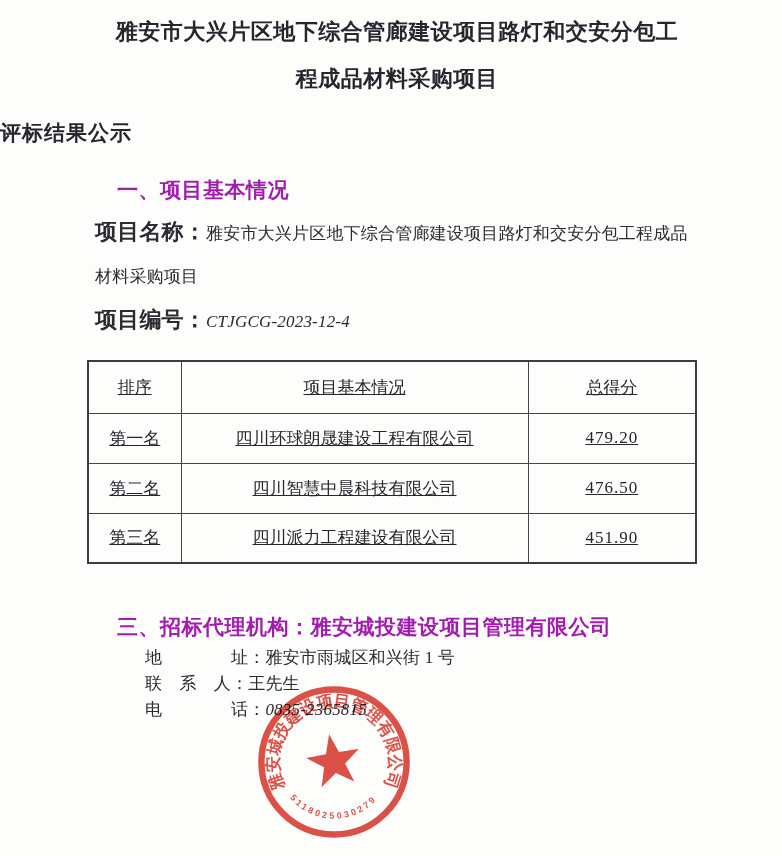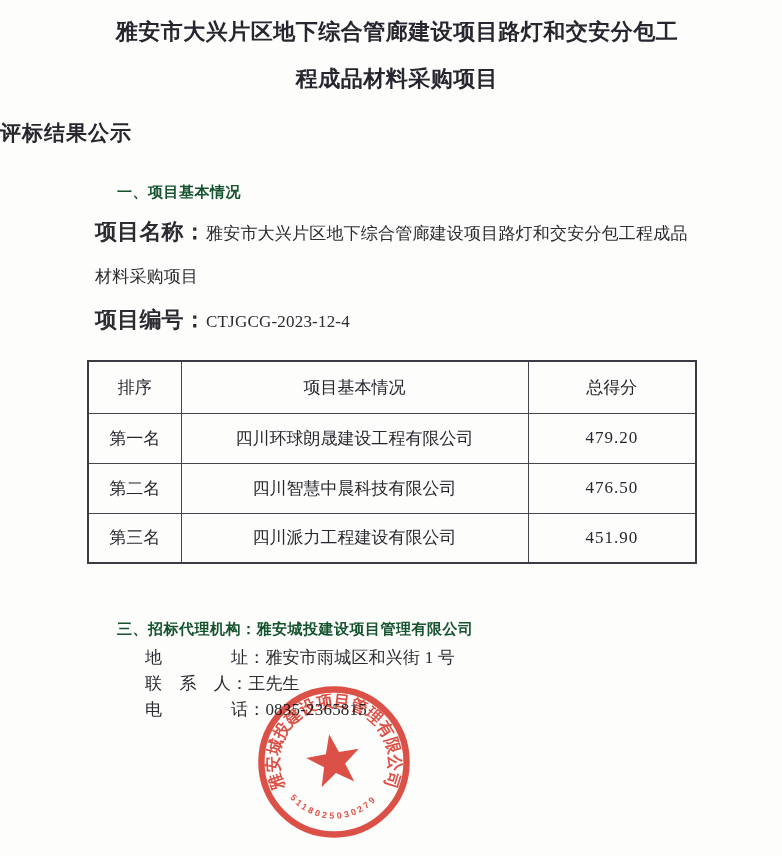--- a/index.html
+++ b/index.html
@@ -25,59 +25,60 @@
   }
   .doc-subtitle{
     margin-top:21px;
     font-size:21px;
     font-weight:bold;
     line-height:21px;
     letter-spacing:1px;
     color:#26262e;
   }
   .sec-heading{
-    font-family:Liberation Sans, sans-serif;
+    font-family:Liberation Mono, monospace;
     font-weight:bold;
-    font-size:15px;
+    font-size:21px;
     line-height:18px;
-    color:#14532d;
+    color:#a21caf;
     margin:0 0 0 117px;
     letter-spacing:0.5px;
   }
   .h1{margin-top:39px;}
   .h2{margin-top:46px;}
   .h3{margin-top:54px;line-height:22px;position:relative;z-index:1;}
   .body-para{
     margin:0 0 0 95px;
     width:606px;
     font-size:17px;
     line-height:43px;
     letter-spacing:0.2px;
   }
   .body-para.first{margin-top:9px;}
   .body-para .label{font-weight:bold;font-family:"Liberation Sans","DejaVu Sans",sans-serif;font-size:22px;}
-  .latin{font-family:"Liberation Serif","DejaVu Serif",serif;}
+  .latin{font-family:"Liberation Serif","DejaVu Serif",serif;font-style:italic;}
 
   table.candidates{
     margin:17px 0 0 87px;
     border-collapse:collapse;
     table-layout:fixed;
     width:608px;
     font-size:17px;
     color:#26262e;
   }
   table.candidates col.c-rank{width:93px;}
   table.candidates col.c-bidder{width:347px;}
   table.candidates col.c-score{width:168px;}
   table.candidates th,table.candidates td{
     border:1px solid #45454d;
     text-align:center;
     vertical-align:middle;
     font-weight:normal;
     padding:0;
+    text-decoration:underline;
   }
   table.candidates{border:2px solid #3c3c44;}
   table.candidates thead tr{height:52px;}
   table.candidates tbody tr{height:50px;}
   td.score{letter-spacing:1px;}
 
   .contact-block{margin:5px 0 0 145px;position:relative;z-index:1;}
   .contact-line{
     font-size:17px;
     line-height:26px;

